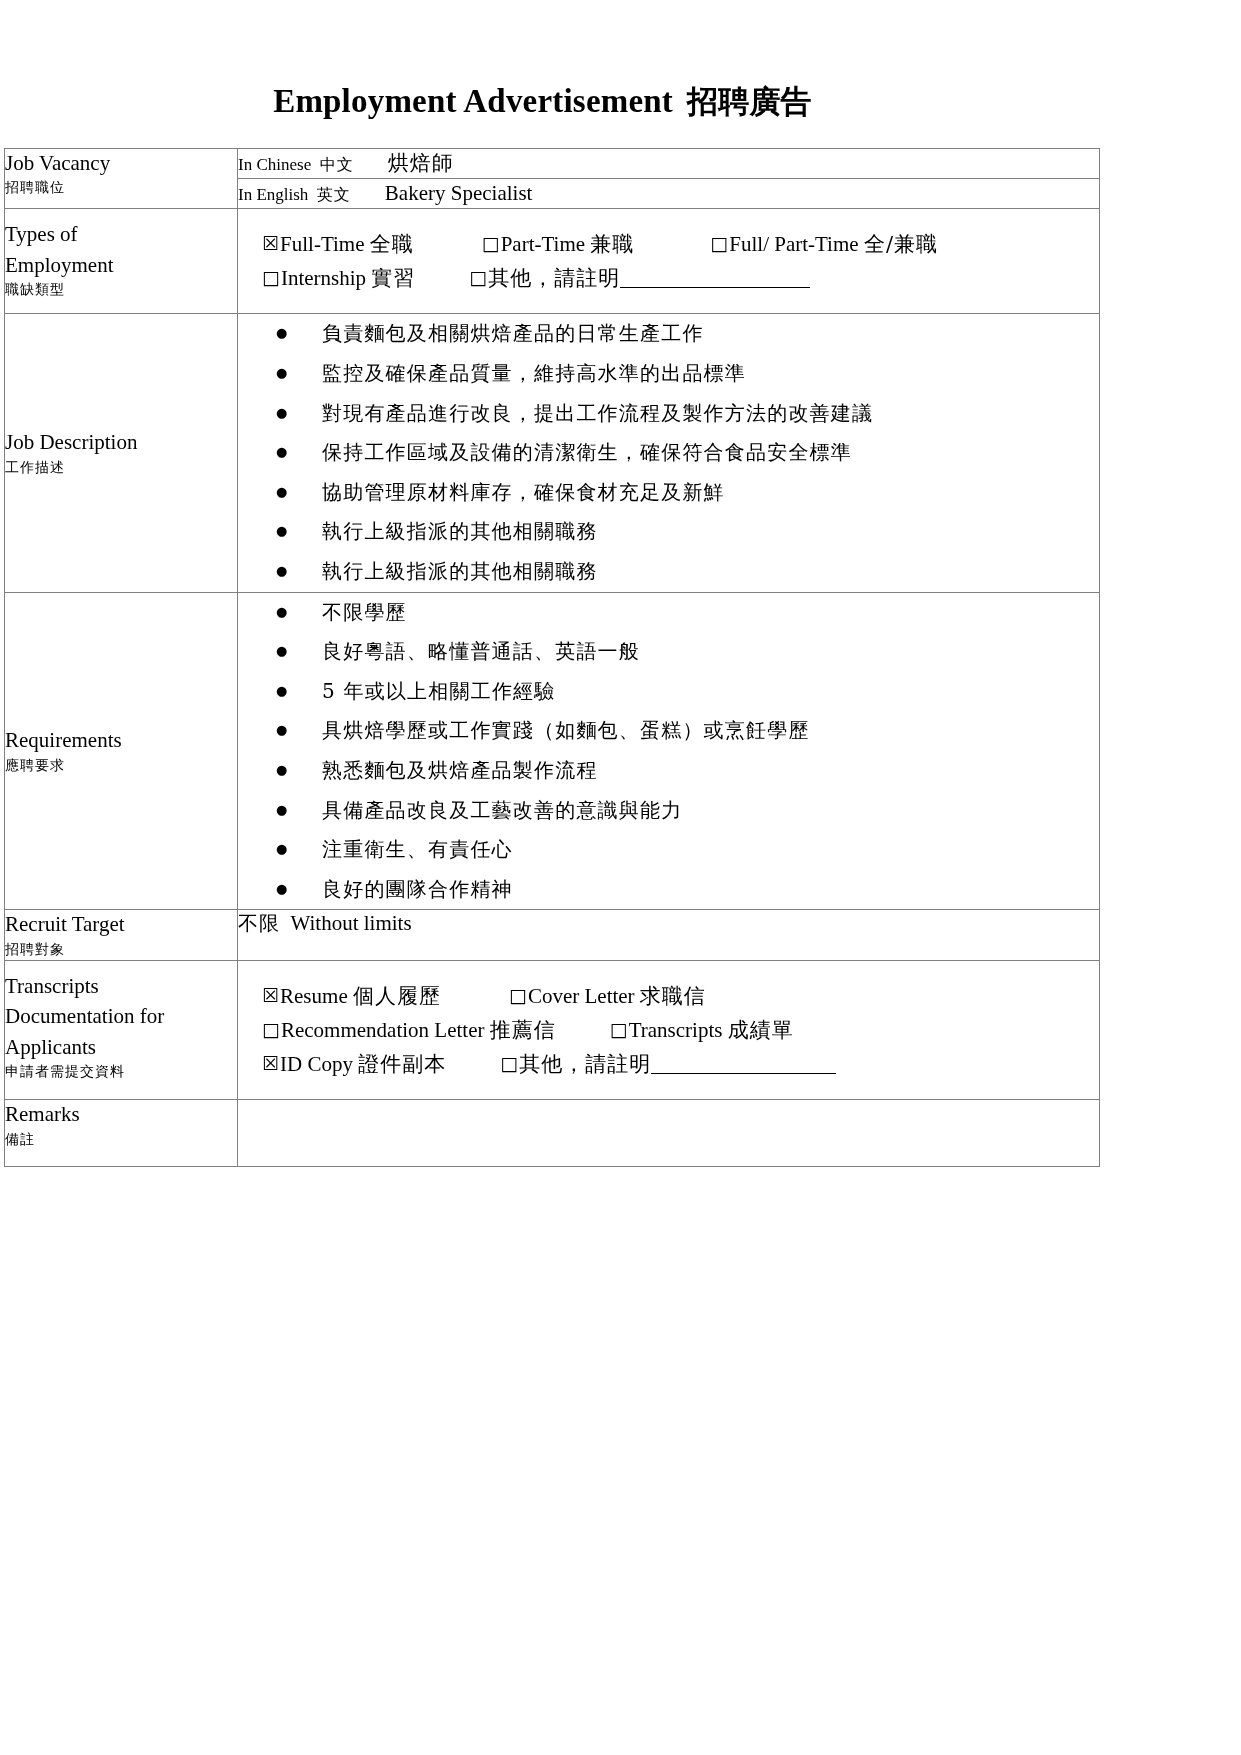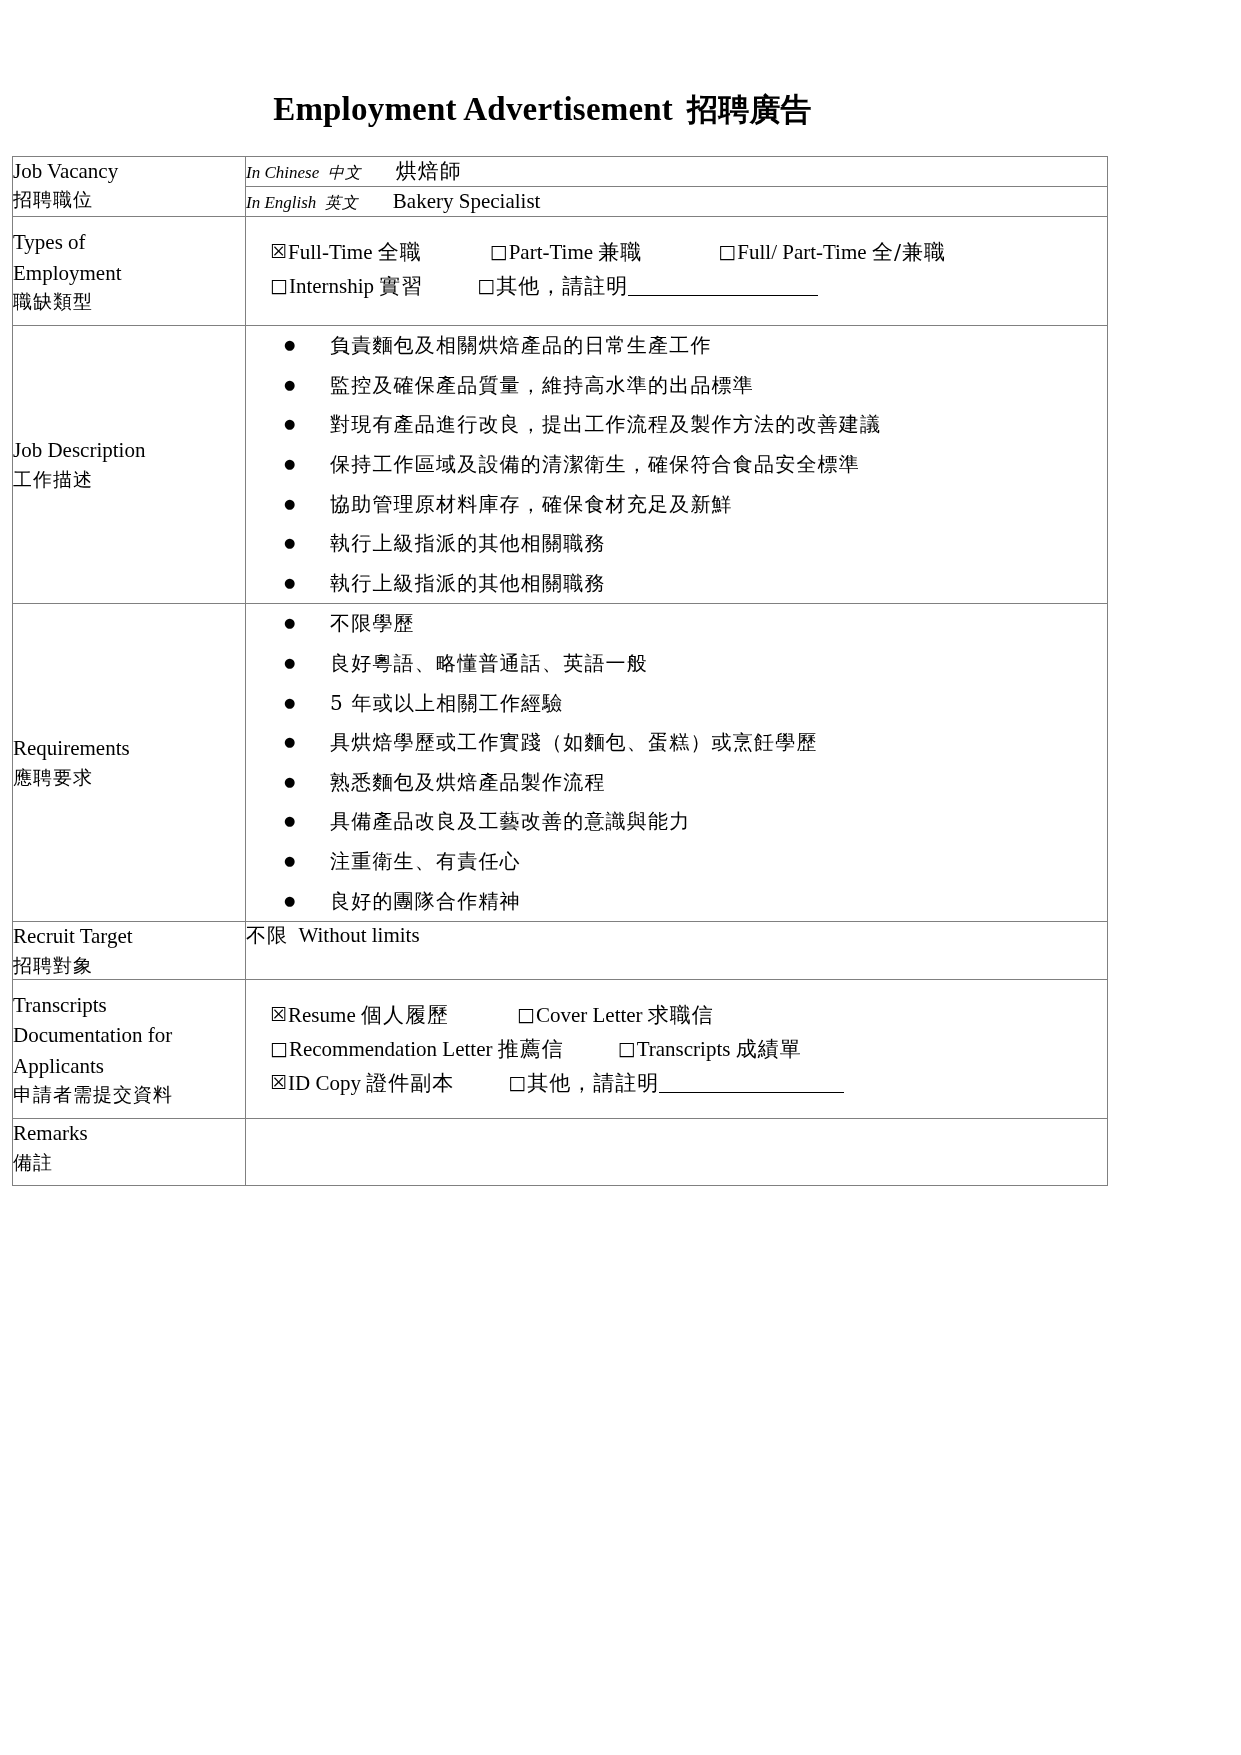--- a/index.html
+++ b/index.html
@@ -12,21 +12,21 @@
     height: 1755px;
     font-family: "Liberation Serif", "DejaVu Serif", serif;
     color: #000000;
     -webkit-font-smoothing: antialiased;
   }
   .page {
     width: 1085px;
     height: 1755px;
     position: relative;
     box-sizing: border-box;
-    padding: 12px;
+    padding: 4px;
   }
   .doc-title {
     text-align: center;
     font-weight: bold;
     font-size: 33px;
     letter-spacing: 0.2px;
     margin: 0;
     padding-top: 78px;
     padding-bottom: 0;
     line-height: 1.2;
@@ -51,39 +51,39 @@
   .label-cell {
     width: 232px;
     padding: 9px 0 9px 12px;
     font-size: 21px;
     line-height: 1.42;
   }
   .label-cell .en { display: block; }
   .label-cell .zh {
     display: block;
     font-family: "DejaVu Serif", "Liberation Serif", serif;
-    font-size: 19px;
+    font-size: 14px;
     letter-spacing: 1px;
   }
   .value-cell {
     padding: 10px 0 10px 15px;
     font-size: 21px;
     line-height: 1.5;
   }
   .value-cell.tall { padding-top: 18px; padding-bottom: 18px; }
   .zh {
     font-family: "DejaVu Serif", "Liberation Serif", serif;
     letter-spacing: 1px;
   }
   .sub-row {
     font-size: 17px;
     padding: 9px 0 9px 15px;
     line-height: 1.4;
   }
-  .sub-row .sub-label { font-size: 17px; font-style: italic; }
+  .sub-row .sub-label { font-size: 17px; }
   .sub-row .sub-label .zh { font-size: 16px; }
   .sub-row .sub-value {
     font-size: 21px;
     margin-left: 34px;
   }
   table.inner {
     border-collapse: collapse;
     width: 100%;
     table-layout: fixed;
   }

